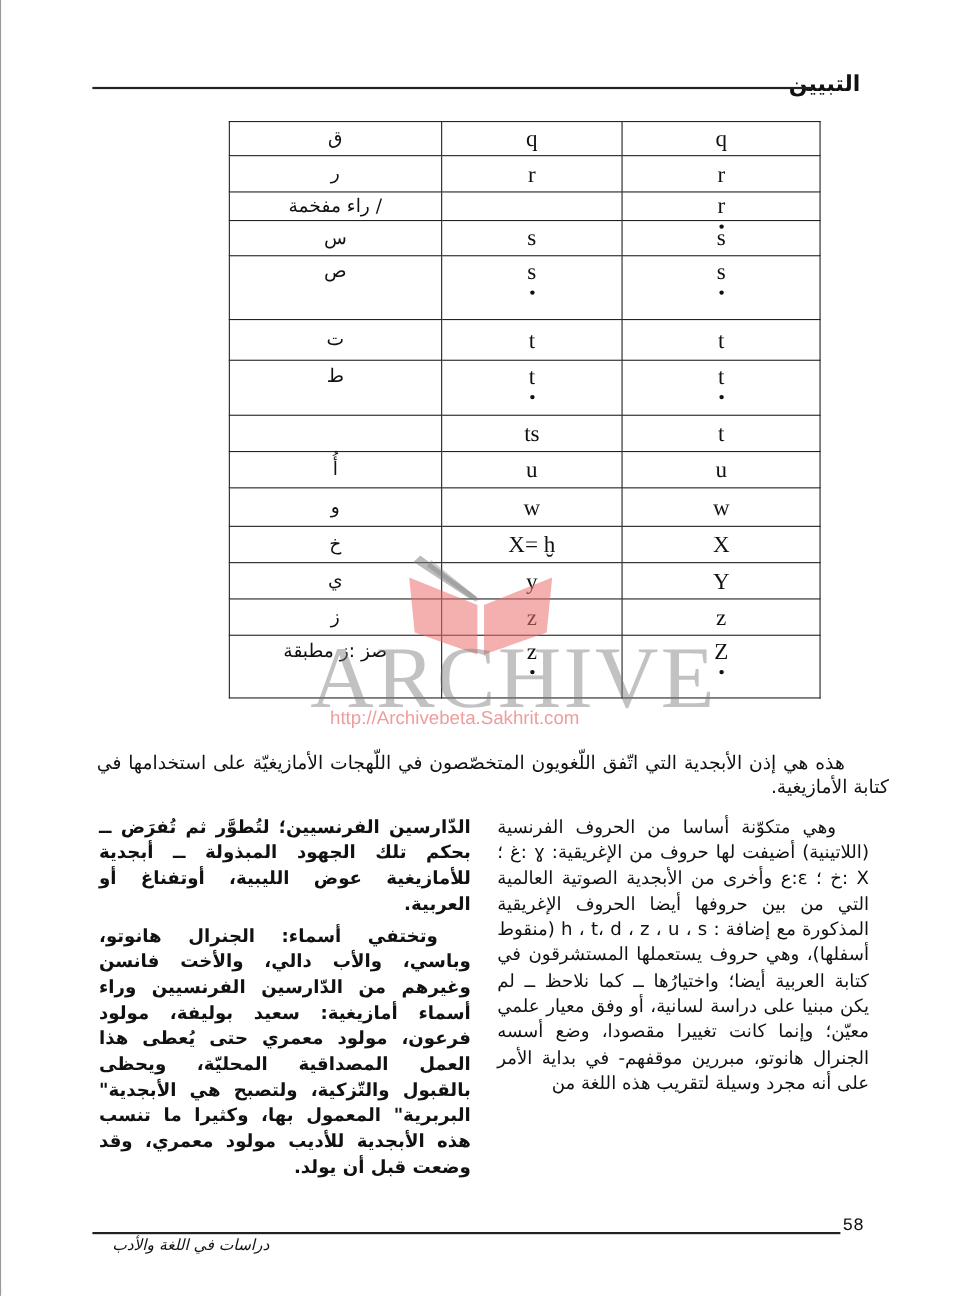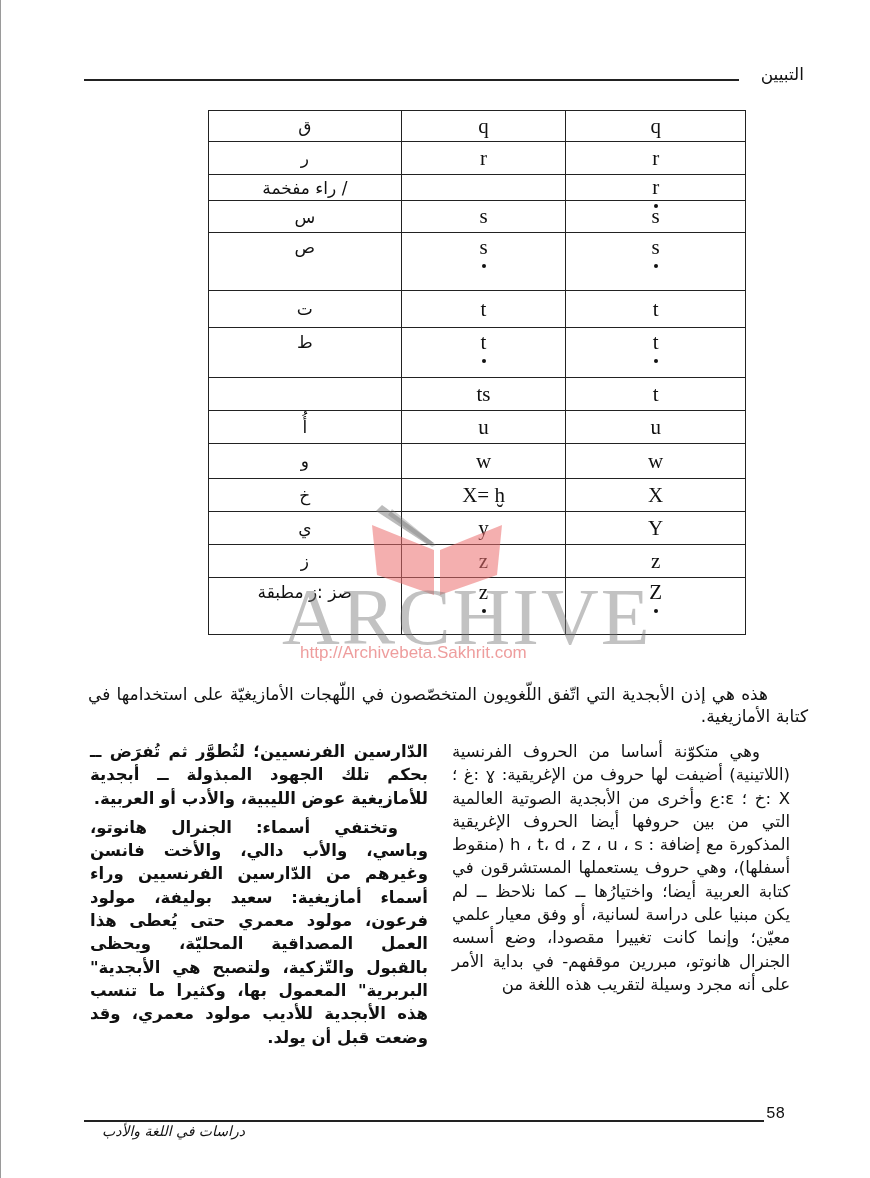--- a/index.html
+++ b/index.html
@@ -2,21 +2,21 @@
 <html><head>
 <meta charset="utf-8">
 <style>
   html, body { margin:0; padding:0; }
   body {
     width:870px; height:1178px; background:#ffffff; position:relative; overflow:hidden;
     font-family:"DejaVu Sans", sans-serif; color:#111;
   }
   .page-border { position:absolute; left:0; top:0; width:1px; height:1178px; background:#9a9a9a; }
   .header-title {
-    position:absolute; top:64px; right:66px; font-size:17px; font-weight:normal; direction:rtl;
+    position:absolute; top:64px; right:88px; font-size:20px; font-weight:bold; direction:rtl;
     font-family:"DejaVu Sans", sans-serif;
   }
   .header-rule { position:absolute; top:79px; left:84px; width:655px; height:2px; background:#222; }
 
   table.alpha {
     position:absolute; left:208px; top:110px; width:538px; border-collapse:collapse;
     font-family:"Liberation Serif", serif;
   }
   table.alpha td {
     border:1.5px solid #222; text-align:center; font-size:21px; padding:0; vertical-align:middle;
@@ -164,19 +164,19 @@
   <div class="wm-url">http://Archivebeta.Sakhrit.com</div>
 </div>
 
 <div class="para-full">هذه هي إذن الأبجدية التي اتّفق اللّغويون المتخصّصون في اللّهجات الأمازيغيّة على استخدامها في كتابة الأمازيغية.</div>
 
 <div class="col-right">
   <p class="indent">وهي متكوّنة أساسا من الحروف الفرنسية (اللاتينية) أضيفت لها حروف من الإغريقية: ɣ :غ ؛ X :خ ؛ ε:ع وأخرى من الأبجدية الصوتية العالمية التي من بين حروفها أيضا الحروف الإغريقية المذكورة مع إضافة : h ، t، d ، z ، u ، s (منقوط أسفلها)، وهي حروف يستعملها المستشرقون في كتابة العربية أيضا؛ واختيارُها ــ كما نلاحظ ــ لم يكن مبنيا على دراسة لسانية، أو وفق معيار علمي معيّن؛ وإنما كانت تغييرا مقصودا، وضع أسسه الجنرال هانوتو، مبررين موقفهم- في بداية الأمر على أنه مجرد وسيلة لتقريب هذه اللغة من</p>
 </div>
 
 <div class="col-left">
-  <p>الدّارسين الفرنسيين؛ لتُطوَّر ثم تُفرَض ــ بحكم تلك الجهود المبذولة ــ أبجدية للأمازيغية عوض الليبية، والأدب أو العربية.</p>
+  <p>الدّارسين الفرنسيين؛ لتُطوَّر ثم تُفرَض ــ بحكم تلك الجهود المبذولة ــ أبجدية للأمازيغية عوض الليبية، أوتفناغ أو العربية.</p>
   <p class="indent">وتختفي أسماء: الجنرال هانوتو، وباسي، والأب دالي، والأخت فانسن وغيرهم من الدّارسين الفرنسيين وراء أسماء أمازيغية: سعيد بوليفة، مولود فرعون، مولود معمري حتى يُعطى هذا العمل المصداقية المحليّة، ويحظى بالقبول والتّزكية، ولتصبح هي الأبجدية" البربرية" المعمول بها، وكثيرا ما تنسب هذه الأبجدية للأديب مولود معمري، وقد وضعت قبل أن يولد.</p>
 </div>
 
 <div class="page-num">58</div>
 <div class="footer-rule"></div>
 <div class="footer-journal">دراسات في اللغة والأدب</div>
 
 </body></html>

